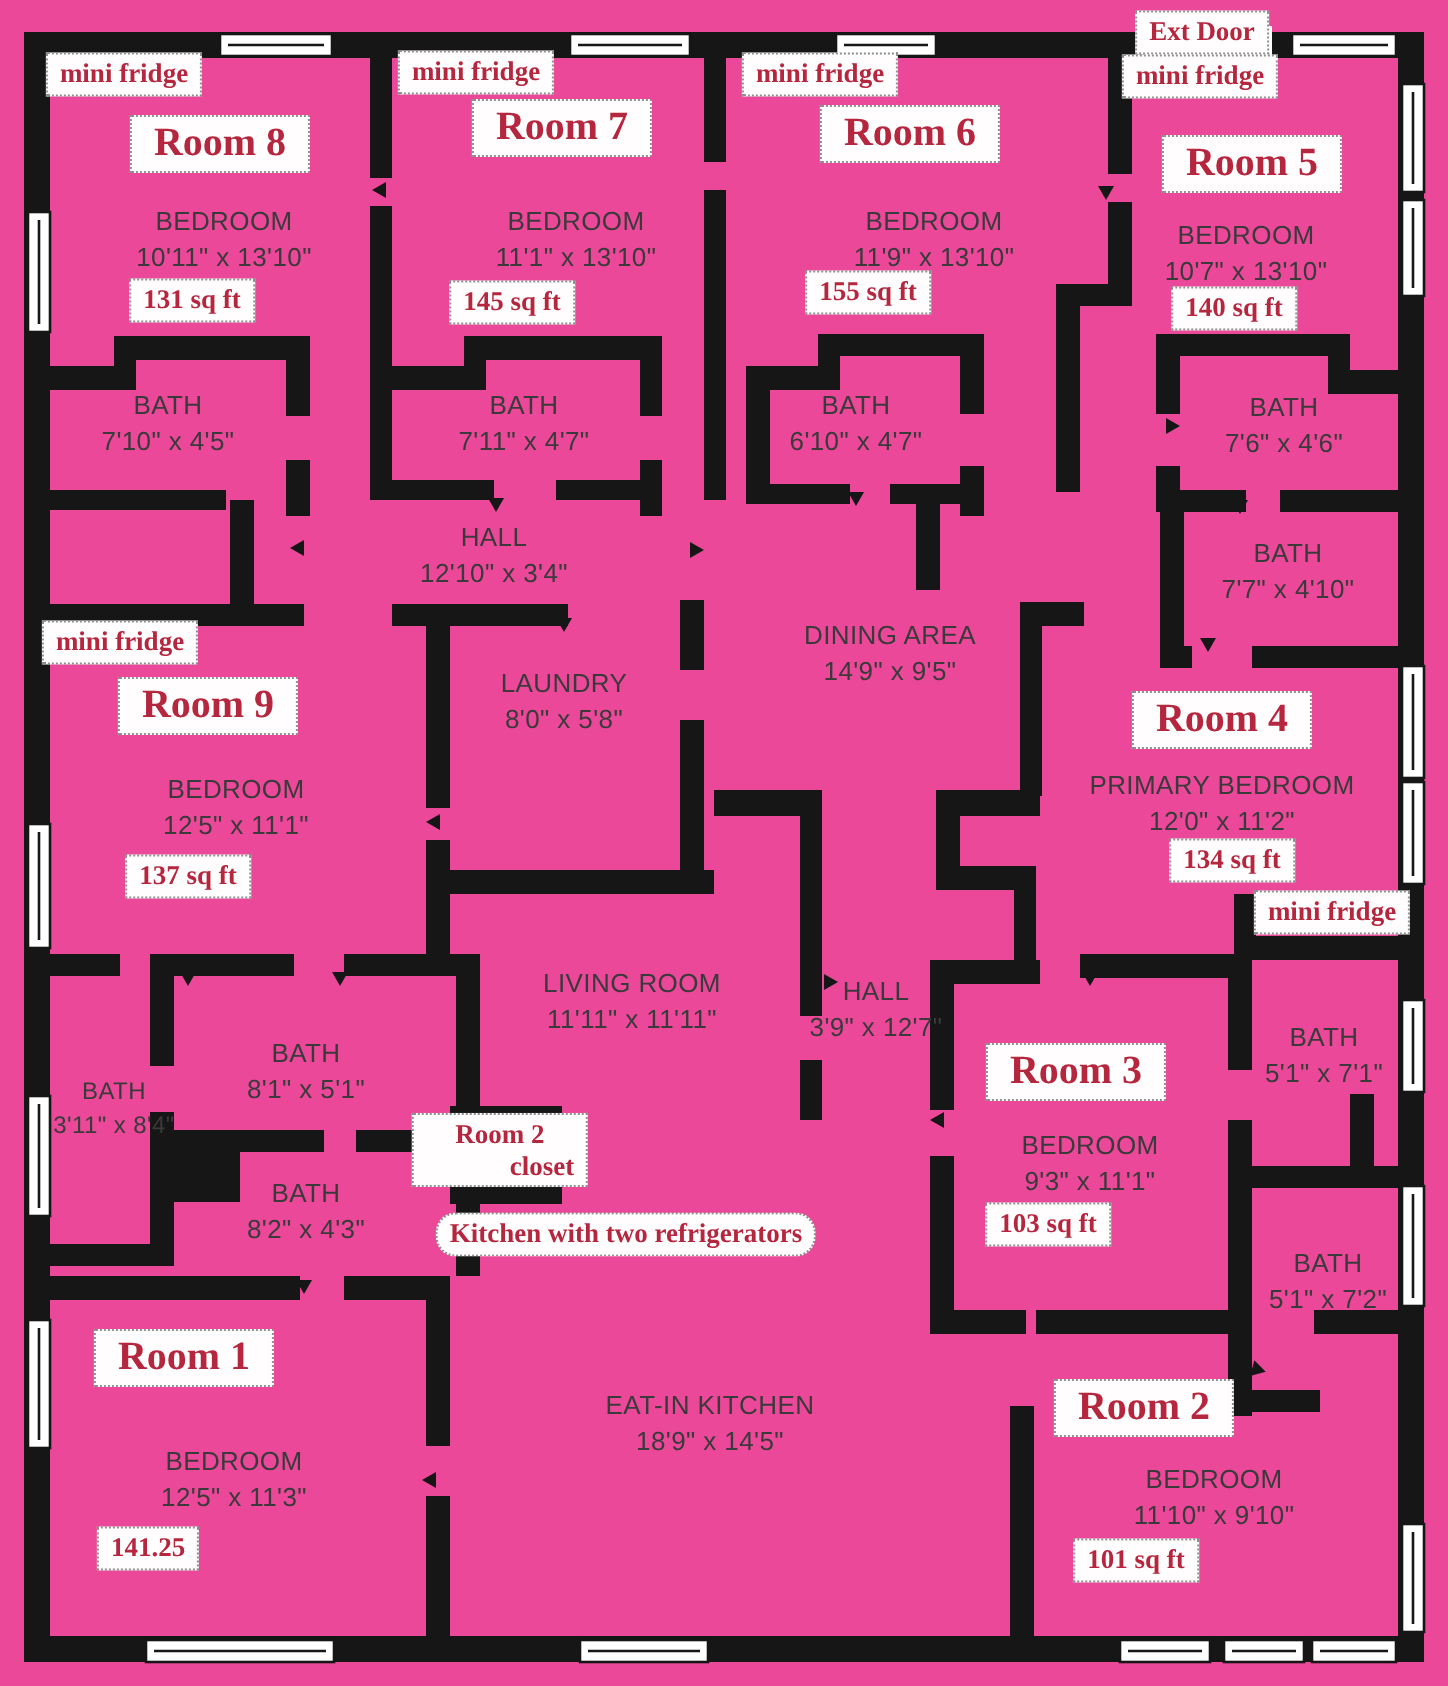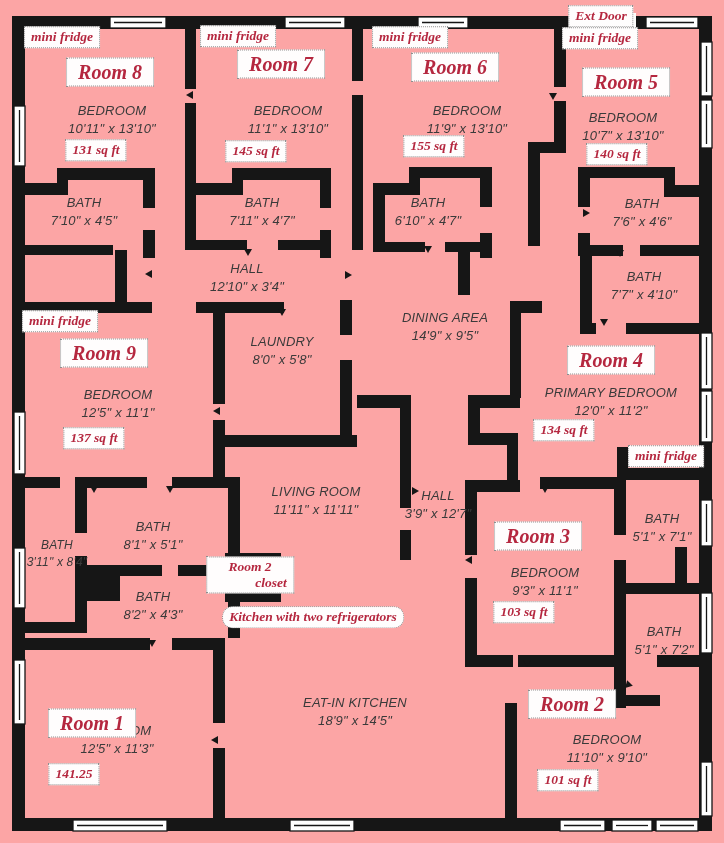--- a/index.html
+++ b/index.html
@@ -1,17 +1,17 @@
 <!DOCTYPE html>
 <html><head>
 <meta charset="utf-8">
 <style>
   html,body{margin:0;padding:0;background:#ffffff;}
-  #canvas{position:relative;width:724px;height:843px;background:#fca5a5;overflow:hidden;
-          font-family:"Liberation Sans",sans-serif;font-style:italic;}
+  #canvas{position:relative;width:724px;height:843px;background:#ec4899;overflow:hidden;
+          font-family:"Liberation Sans",sans-serif;}
   #walls-svg{position:absolute;left:0;top:0;}
   .dlabel{position:absolute;transform:translate(-50%,-50%);text-align:center;color:#3a3a3a;
           font-size:13px;line-height:1.38;letter-spacing:.2px;white-space:nowrap;z-index:3;}
   .dlabel .l2{display:block;}
   .rlabel{position:absolute;transform:translate(-50%,-50%);text-align:center;z-index:4;
           font-family:"Liberation Serif",serif;font-weight:bold;color:#b5273f;
           font-size:13.5px;line-height:1.15;border:1px dotted #8f8f8f;background:#fffdfd;
           padding:2px 6px;white-space:nowrap;}
   .rlabel.big{font-size:20px;padding:2px 11px;}
   .rlabel .l2{display:block;margin-left:42px;}
@@ -209,29 +209,29 @@
 <div class="rlabel" style="left:60px;top:321px;"><span>mini fridge</span></div>
 <div class="rlabel" style="left:666px;top:456px;"><span>mini fridge</span></div>
 
 <div class="rlabel big" style="left:110px;top:72px;"><span>Room 8</span></div>
 <div class="rlabel big" style="left:269px;top:64px;margin-left:12px;"><span>Room 7</span></div>
 <div class="rlabel big" style="left:455px;top:67px;"><span>Room 6</span></div>
 <div class="rlabel big" style="left:626px;top:82px;"><span>Room 5</span></div>
 <div class="rlabel big" style="left:104px;top:353px;"><span>Room 9</span></div>
 <div class="rlabel big" style="left:611px;top:360px;"><span>Room 4</span></div>
 <div class="rlabel big" style="left:538px;top:536px;"><span>Room 3</span></div>
-<div class="rlabel big" style="left:92px;top:679px;margin-top:44px;"><span>Room 1</span></div>
+<div class="rlabel big" style="left:92px;top:679px;"><span>Room 1</span></div>
 <div class="rlabel big" style="left:572px;top:704px;"><span>Room 2</span></div>
 
 <div class="rlabel" style="left:96px;top:150px;"><span>131 sq ft</span></div>
 <div class="rlabel" style="left:256px;top:151px;"><span>145 sq ft</span></div>
 <div class="rlabel" style="left:434px;top:146px;"><span>155 sq ft</span></div>
 <div class="rlabel" style="left:617px;top:154px;"><span>140 sq ft</span></div>
 <div class="rlabel" style="left:94px;top:438px;"><span>137 sq ft</span></div>
-<div class="rlabel" style="left:564px;top:430px;"><span>134 sq ft</span></div>
+<div class="rlabel" style="left:616px;top:430px;"><span>134 sq ft</span></div>
 <div class="rlabel" style="left:524px;top:612px;"><span>103 sq ft</span></div>
 <div class="rlabel" style="left:74px;top:774px;"><span>141.25</span></div>
 <div class="rlabel" style="left:568px;top:780px;"><span>101 sq ft</span></div>
 
 <div class="rlabel" style="left:250px;top:575px;"><span>Room 2</span><span class="l2">closet</span></div>
 <div class="rlabel" style="left:313px;top:617px;border-radius:10px;"><span>Kitchen with two refrigerators</span></div>
 
 <div class="dlabel" style="left:112px;top:120px;"><span>BEDROOM</span><span class="l2">10'11" x 13'10"</span></div>
 <div class="dlabel" style="left:84px;top:212px;"><span>BATH</span><span class="l2">7'10" x 4'5"</span></div>
 

